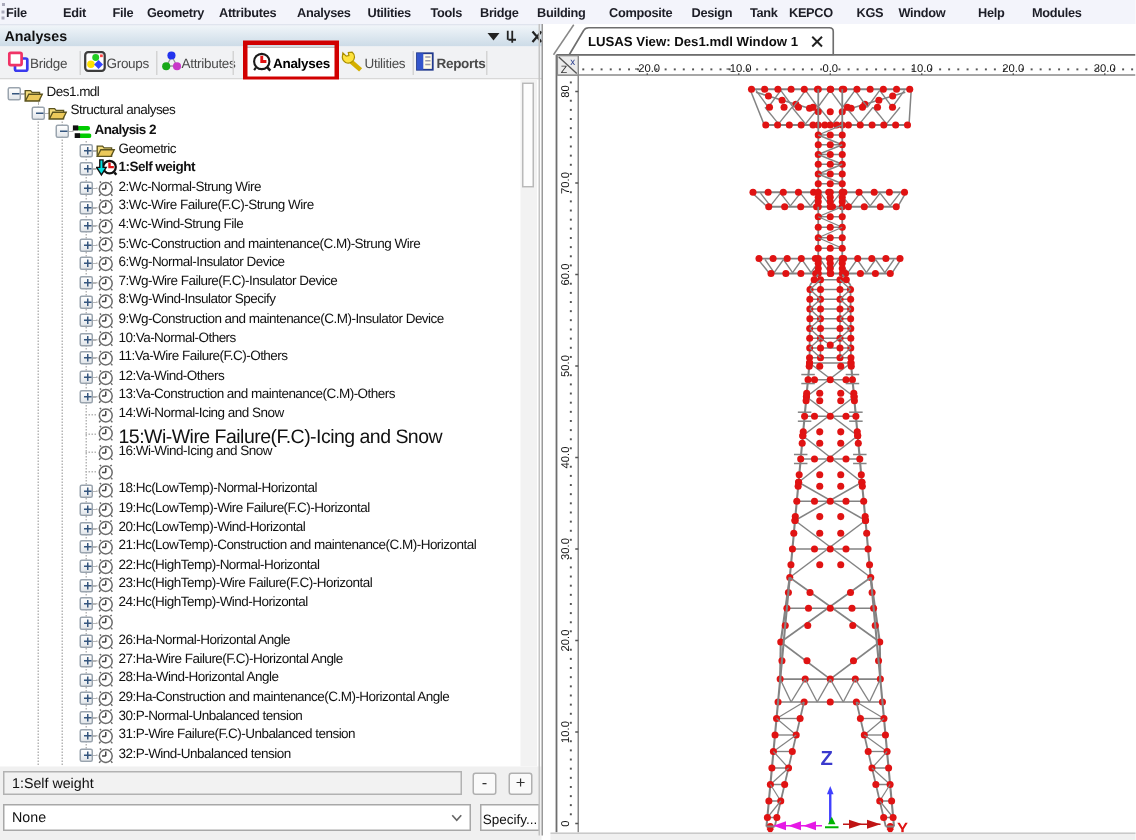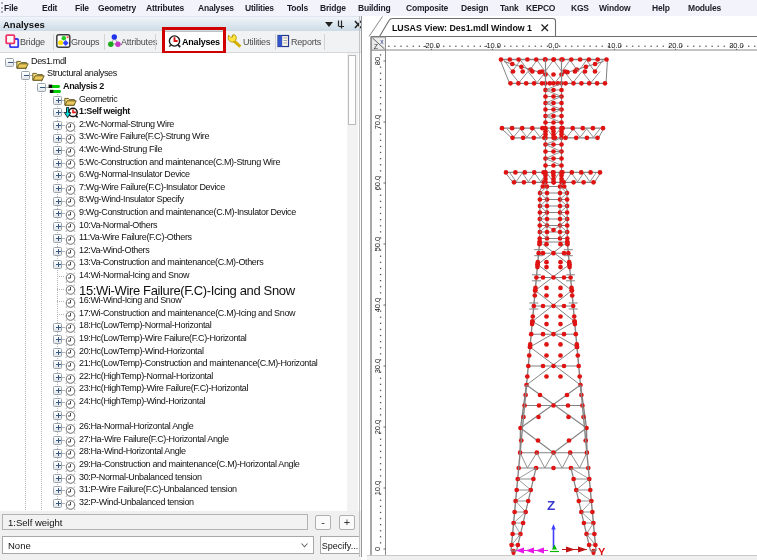--- a/index.html
+++ b/index.html
@@ -73,21 +73,21 @@
         <path d="M6.8 6.8 L13.4 12.6" stroke="#d4af00" stroke-width="3"></path>
         <path d="M1.6 1.2 L3.8 3.4 L5.6 3 L5.2 1 L7.8 0.8 A4 4 0 0 1 7.4 7.4 A4 4 0 0 1 1.2 4.2 Z" fill="#ffe33e" stroke="#a98e00" stroke-width="0.8"></path>
       </svg></div>
 <div style="position:absolute;left:243px;top:5.5px;font-size:9px;font-weight:normal;color:#4a4a4a;letter-spacing:-0.2px">Utilities</div>
 <div style="position:absolute;left:275px;top:3px;width:1px;height:16px;background:#d4d4d4"></div>
 <div style="position:absolute;left:276px;top:3px;width:16px;height:15px"><svg width="15" height="14" viewBox="0 0 15 14">
         <rect x="2" y="1.5" width="10.5" height="11" fill="#fffbe8" stroke="#223a8e" stroke-width="1.2"></rect>
         <rect x="2" y="1.5" width="4.2" height="11" fill="#3355cc"></rect>
         <path d="M7.5 4 H11 M7.5 6.5 H11 M7.5 9 H11" stroke="#99a" stroke-width="0.9"></path>
       </svg></div>
-<div style="position:absolute;left:291px;top:5.5px;font-size:9px;font-weight:normal;color:#4a4a4a;letter-spacing:-0.2px">Reports</div>
+<div style="position:absolute;left:291px;top:5.5px;font-size:9px;font-weight:bold;color:#4a4a4a;letter-spacing:-0.2px">Reports</div>
 <div style="position:absolute;left:324px;top:3px;width:1px;height:16px;background:#d4d4d4"></div>
 <div style="position:absolute;left:162px;top:-4px;width:64px;height:27px;border:3.5px solid #d10000"></div>
 </div>
 
 <div class="abs" style="left:0;top:53px;width:361px;height:458px;background:#fff;overflow:hidden">
 <div class="abs" style="left:0;top:-53px;width:361px;height:560px">
 <div style="position:absolute;left:25px;top:68px;width:1px;height:442px;border-left:1px dotted #b5b5b5"></div>
 <div style="position:absolute;left:41px;top:81px;width:1px;height:429px;border-left:1px dotted #b5b5b5"></div>
 <div style="position:absolute;left:57px;top:94px;width:1px;height:409px;border-left:1px dotted #b5b5b5"></div>
 <div style="position:absolute;left:14px;top:62.0px;width:2px;height:1px;border-top:1px dotted #b5b5b5"></div>
@@ -309,21 +309,20 @@
           <path d="M3.4 1.7 L2.5 1 M9.6 1.7 L10.5 1" stroke="#6b6b6b" stroke-width="1"></path>
         </svg></div>
 <div style="position:absolute;left:79px;top:295.2px;font-size:9px;font-weight:normal;color:#111;white-space:nowrap;letter-spacing:-0.35px">16:Wi-Wind-Icing and Snow</div>
 <div style="position:absolute;left:57px;top:314.0px;width:7px;height:1px;border-top:1px dotted #b5b5b5"></div>
 <div style="position:absolute;left:64px;top:307.5px;width:14px;height:12px"><svg width="13" height="12" viewBox="0 0 13 12">
           <circle cx="6.5" cy="6" r="4.3" fill="#fff" stroke="#6b6b6b" stroke-width="1"></circle>
           <path d="M6.5 6 L6.5 3 M6.5 6 L4 6" stroke="#444" stroke-width="1" fill="none"></path>
           <path d="M3 9.4 L2.1 10.6 M10 9.4 L10.9 10.6" stroke="#6b6b6b" stroke-width="1"></path>
           <path d="M3.4 1.7 L2.5 1 M9.6 1.7 L10.5 1" stroke="#6b6b6b" stroke-width="1"></path>
         </svg></div>
-<div style="position:absolute;left:79px;top:307.8px;font-size:9px;font-weight:normal;color:#111;white-space:nowrap;letter-spacing:-0.35px">17:Wi-Construction and maintenance(C.M)-Icing and Snow</div>
 <div style="position:absolute;left:62px;top:326.6px;width:2px;height:1px;border-top:1px dotted #b5b5b5"></div>
 <div style="position:absolute;left:53px;top:323px;width:9px;height:9px;border:1px solid #9aa4ae;border-radius:1.5px;background:linear-gradient(#fff,#e2e6ea)">
         <div style="position:absolute;left:2px;top:3px;width:5px;height:1px;background:#35567f"></div>
         <div style="position:absolute;left:4px;top:1px;width:1px;height:5px;background:#35567f"></div>
       </div>
 <div style="position:absolute;left:64px;top:320.1px;width:14px;height:12px"><svg width="13" height="12" viewBox="0 0 13 12">
           <circle cx="6.5" cy="6" r="4.3" fill="#fff" stroke="#6b6b6b" stroke-width="1"></circle>
           <path d="M6.5 6 L6.5 3 M6.5 6 L4 6" stroke="#444" stroke-width="1" fill="none"></path>
           <path d="M3 9.4 L2.1 10.6 M10 9.4 L10.9 10.6" stroke="#6b6b6b" stroke-width="1"></path>
           <path d="M3.4 1.7 L2.5 1 M9.6 1.7 L10.5 1" stroke="#6b6b6b" stroke-width="1"></path>

